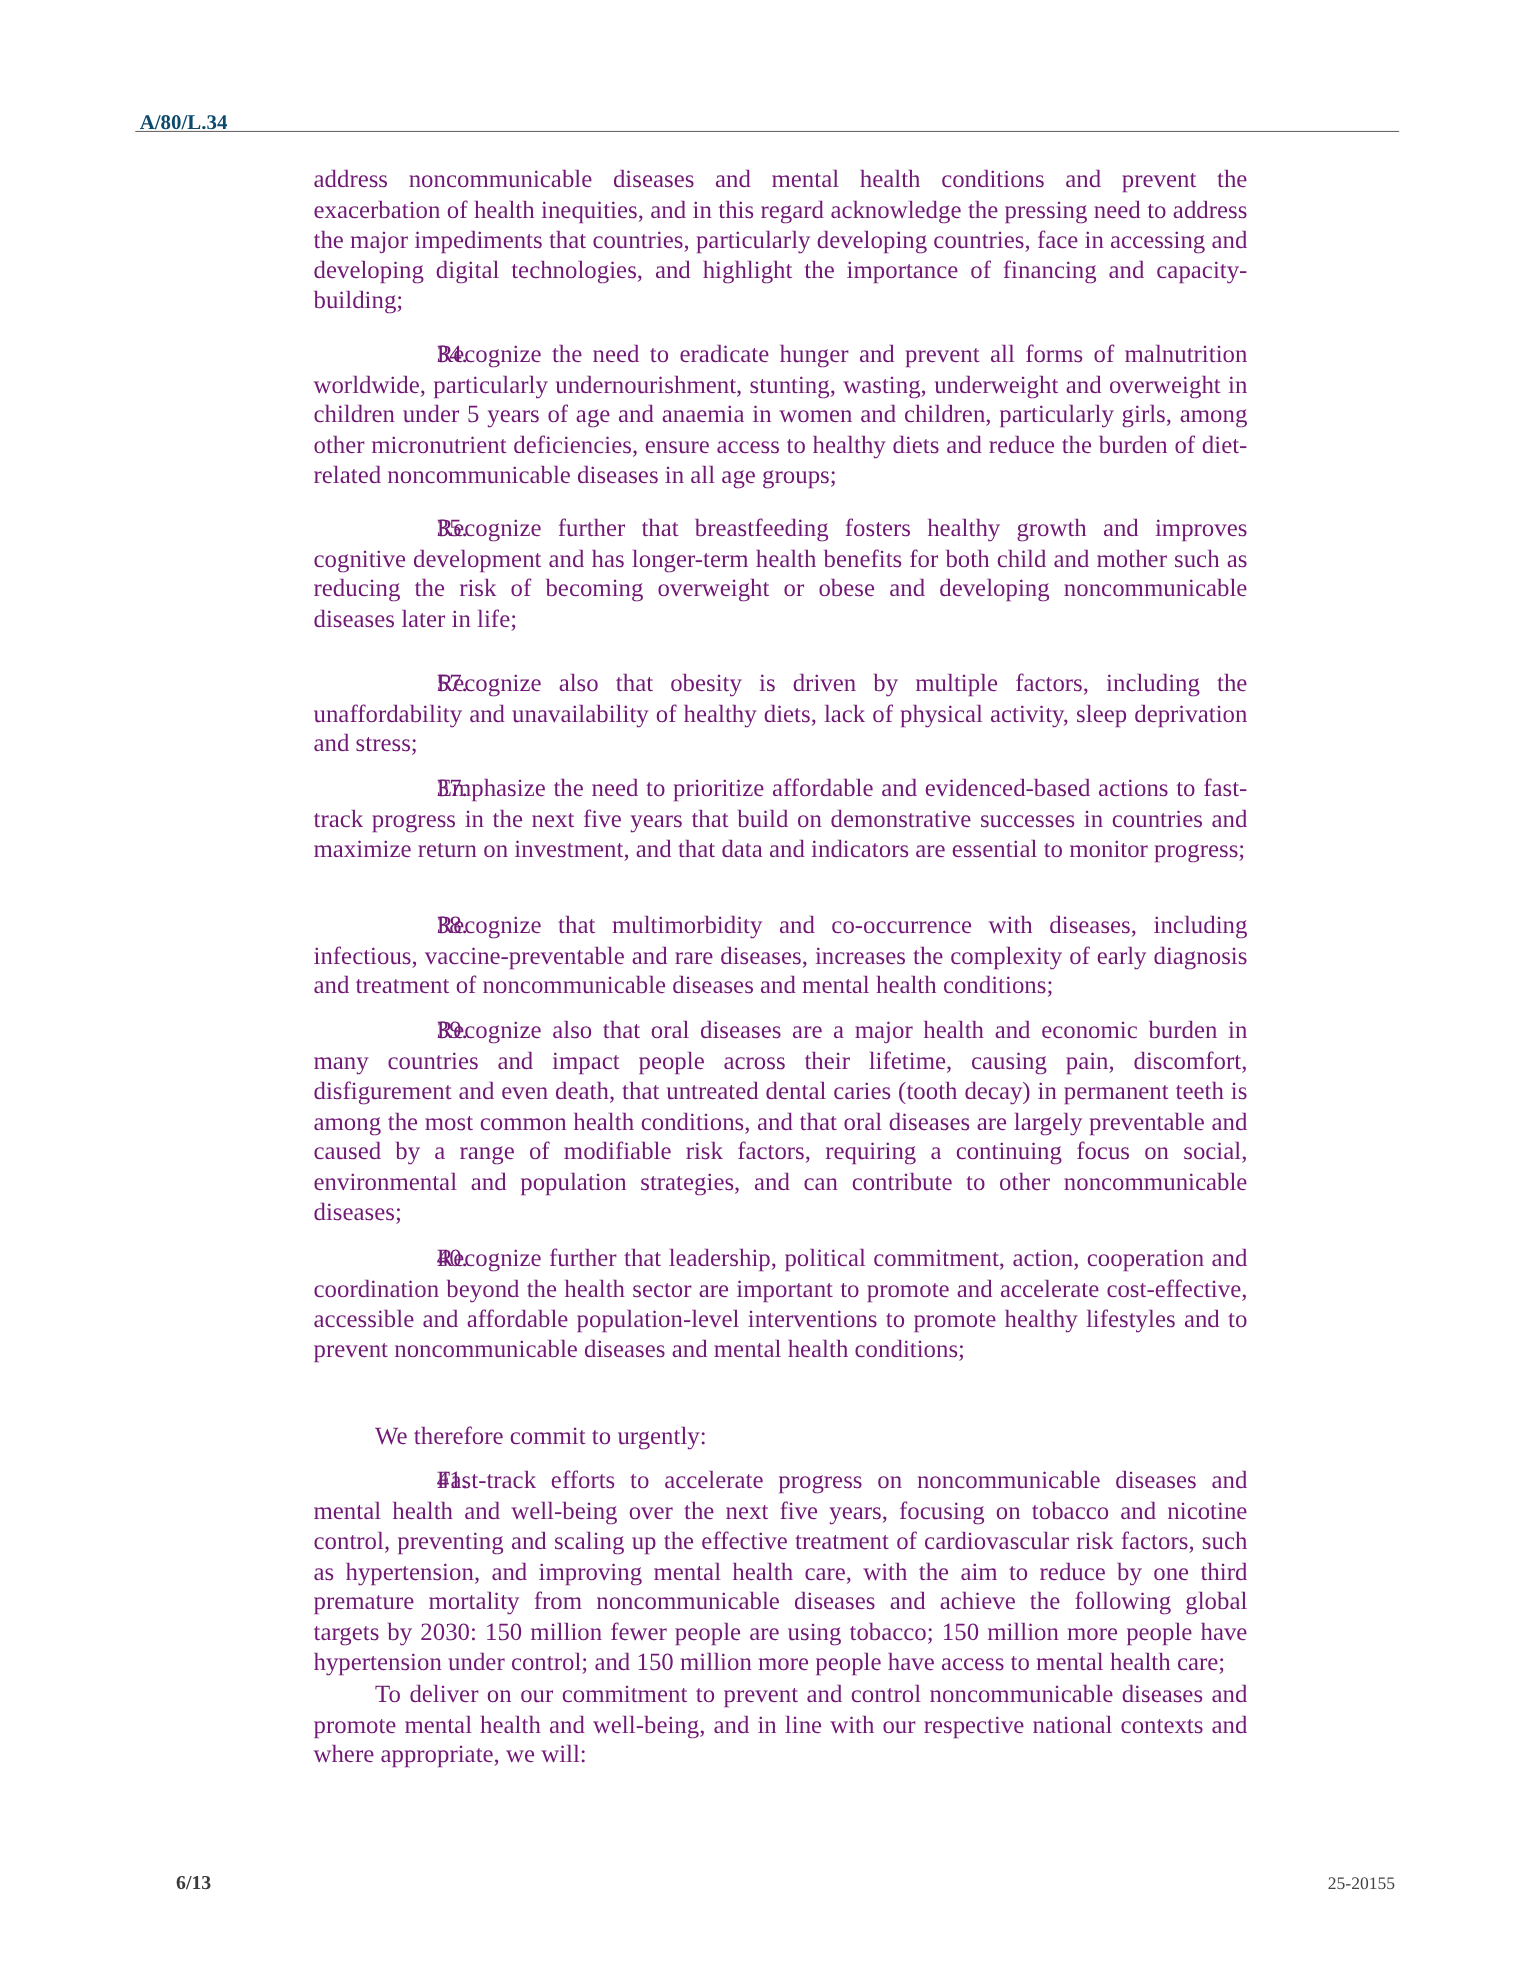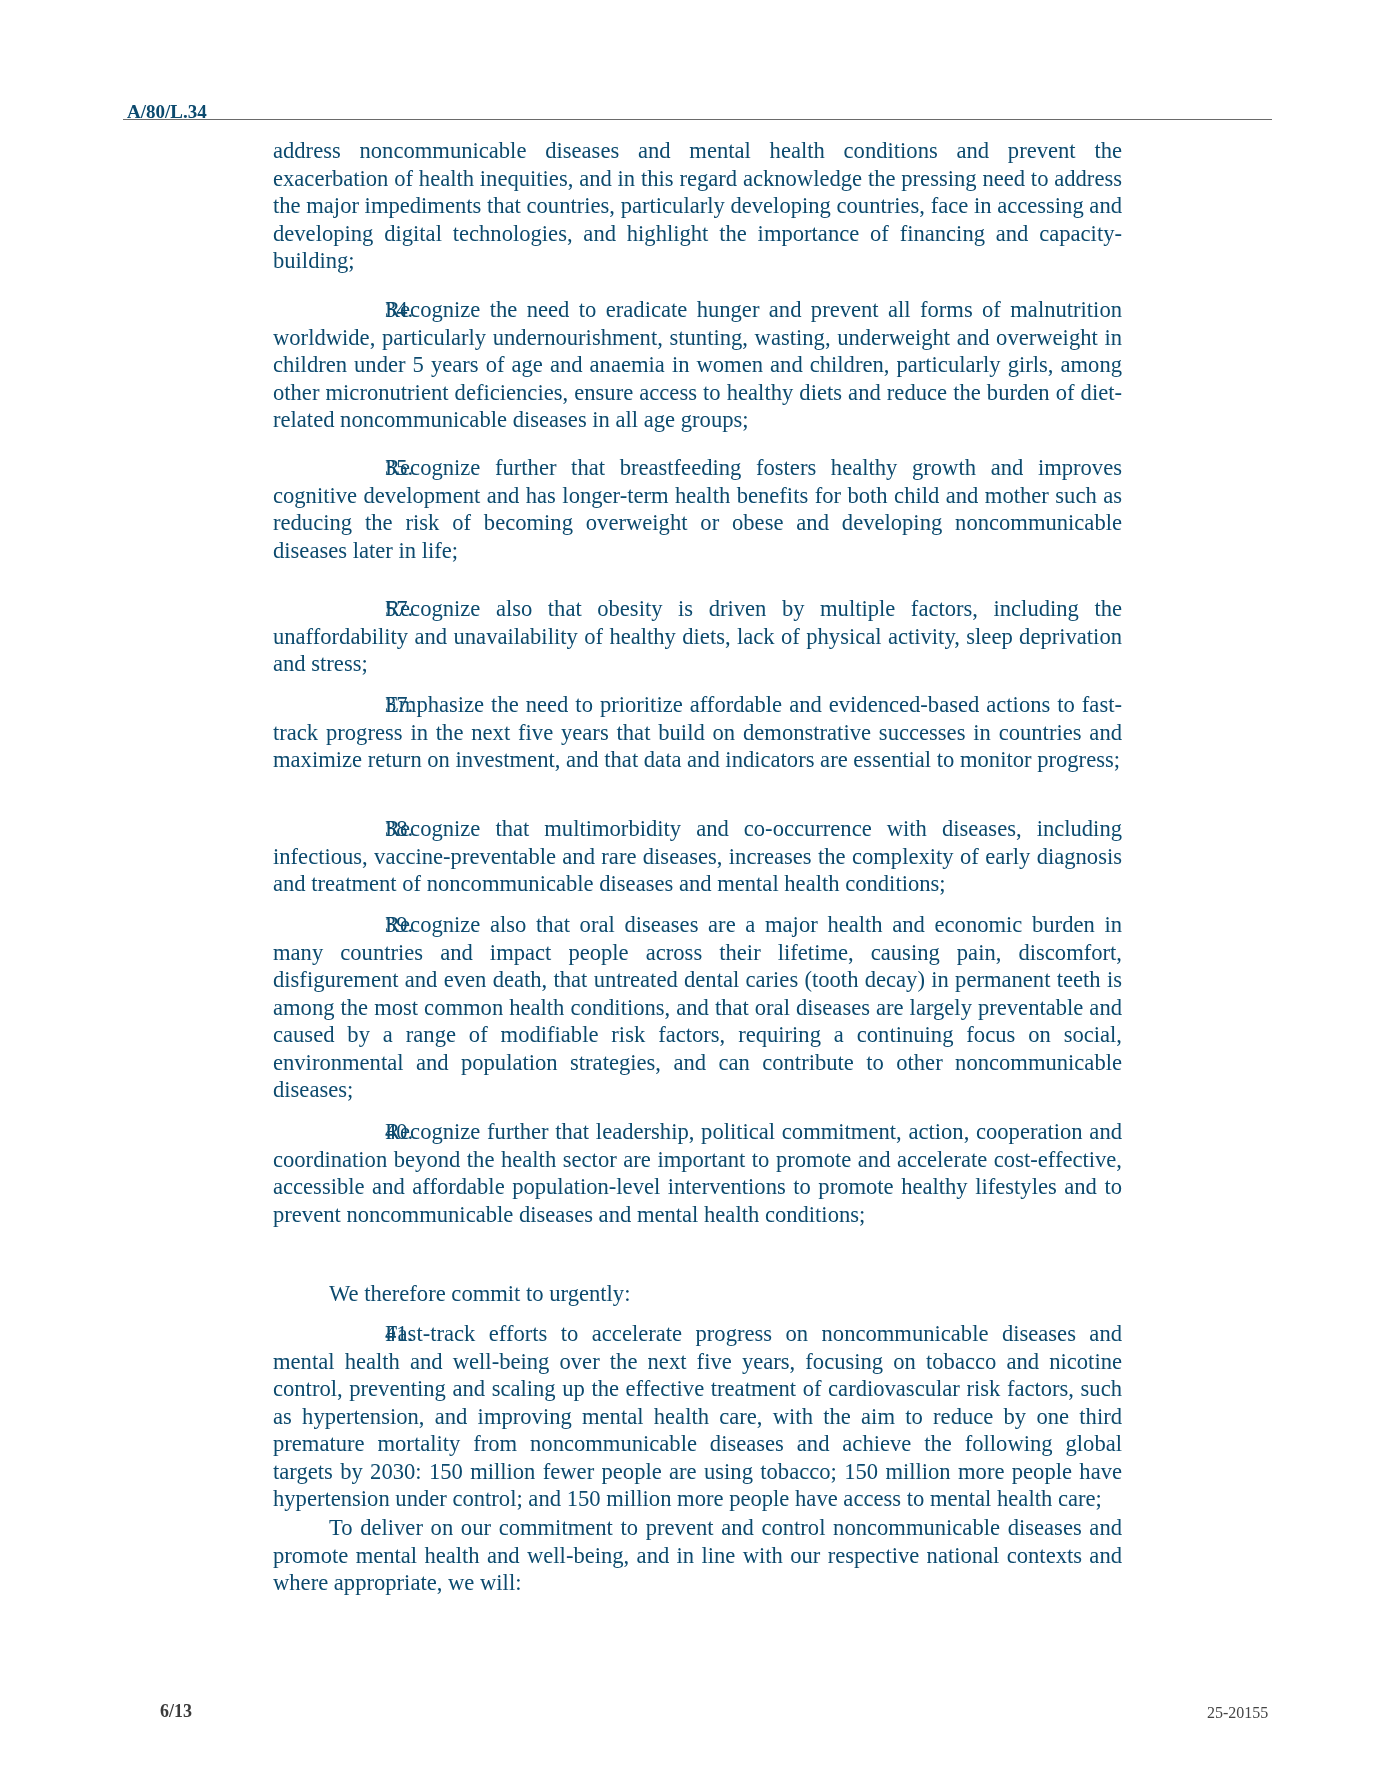--- a/index.html
+++ b/index.html
@@ -3,21 +3,21 @@
 <meta charset="utf-8">
 <style>
   html, body { margin: 0; padding: 0; background: #ffffff; }
   body { width: 1378px; height: 1788px; position: relative; overflow: hidden;
          font-family: "Liberation Serif", "DejaVu Serif", serif; color: #333333; }
   .doc-symbol { position: absolute; left: 127px; top: 89px; font-size: 19px; font-weight: bold; color: #0c4a6e; margin-top: 12px; }
   .header-rule { position: absolute; left: 123px; top: 119px; width: 1149px; height: 0; border-top: 1.5px solid #6a6a6a; }
   .page-num { position: absolute; left: 127px; top: 1701px; font-size: 18px; font-weight: bold; color: #3a3a3a; margin-left: 33px; }
   .job-num { position: absolute; left: 1207px; top: 1704px; font-size: 16px; color: #444444; }
   .para { position: absolute; left: 273px; width: 849px; font-size: 22.6px; line-height: 27.5px;
-          text-align: justify; color: #0c4a6e; margin: 0; }
+          text-align: justify; color: #701a75; margin: 12px; }
   .para .num { display: inline-block; width: 56px; }
   .indent { text-indent: 56px; }
 </style>
 </head>
 <body>
 
 <div class="doc-symbol">A/80/L.34</div>
 <div class="header-rule"></div>
 
 <p class="para" style="top:137px;">address noncommunicable diseases and mental health conditions and prevent the exacerbation of health inequities, and in this regard acknowledge the pressing need to address the major impediments that countries, particularly developing countries, face in accessing and developing digital technologies, and highlight the importance of financing and capacity-building;</p>

